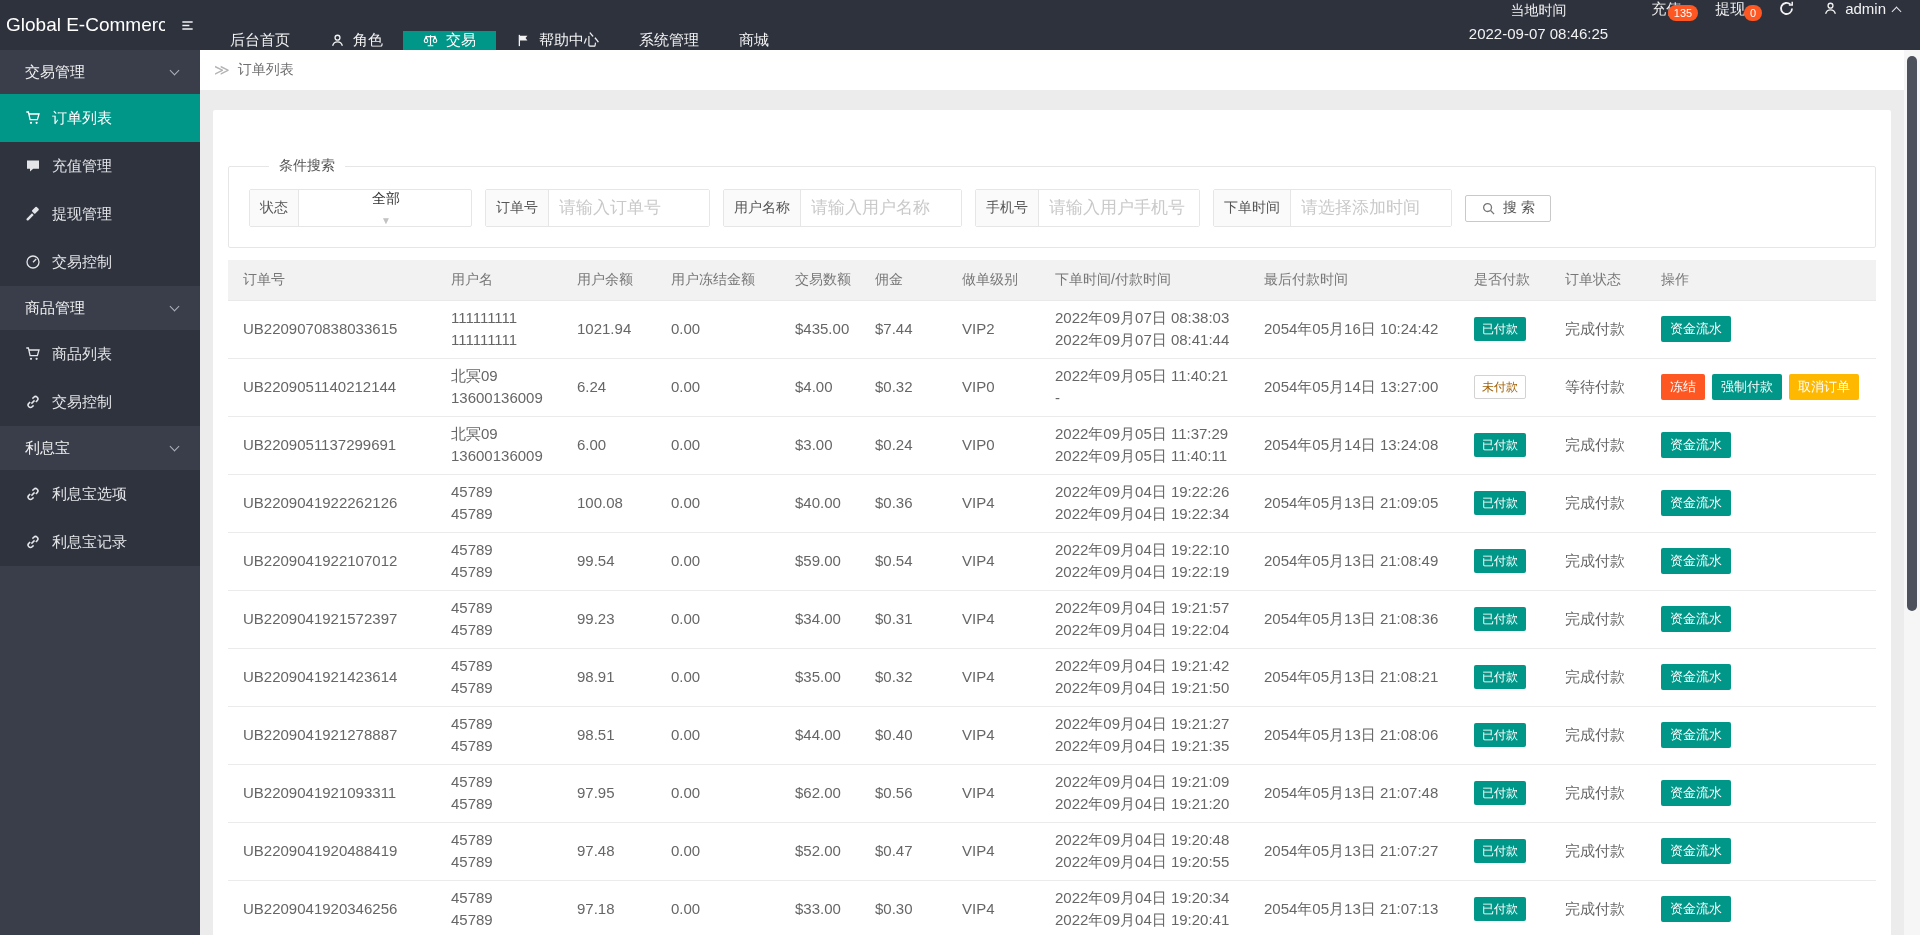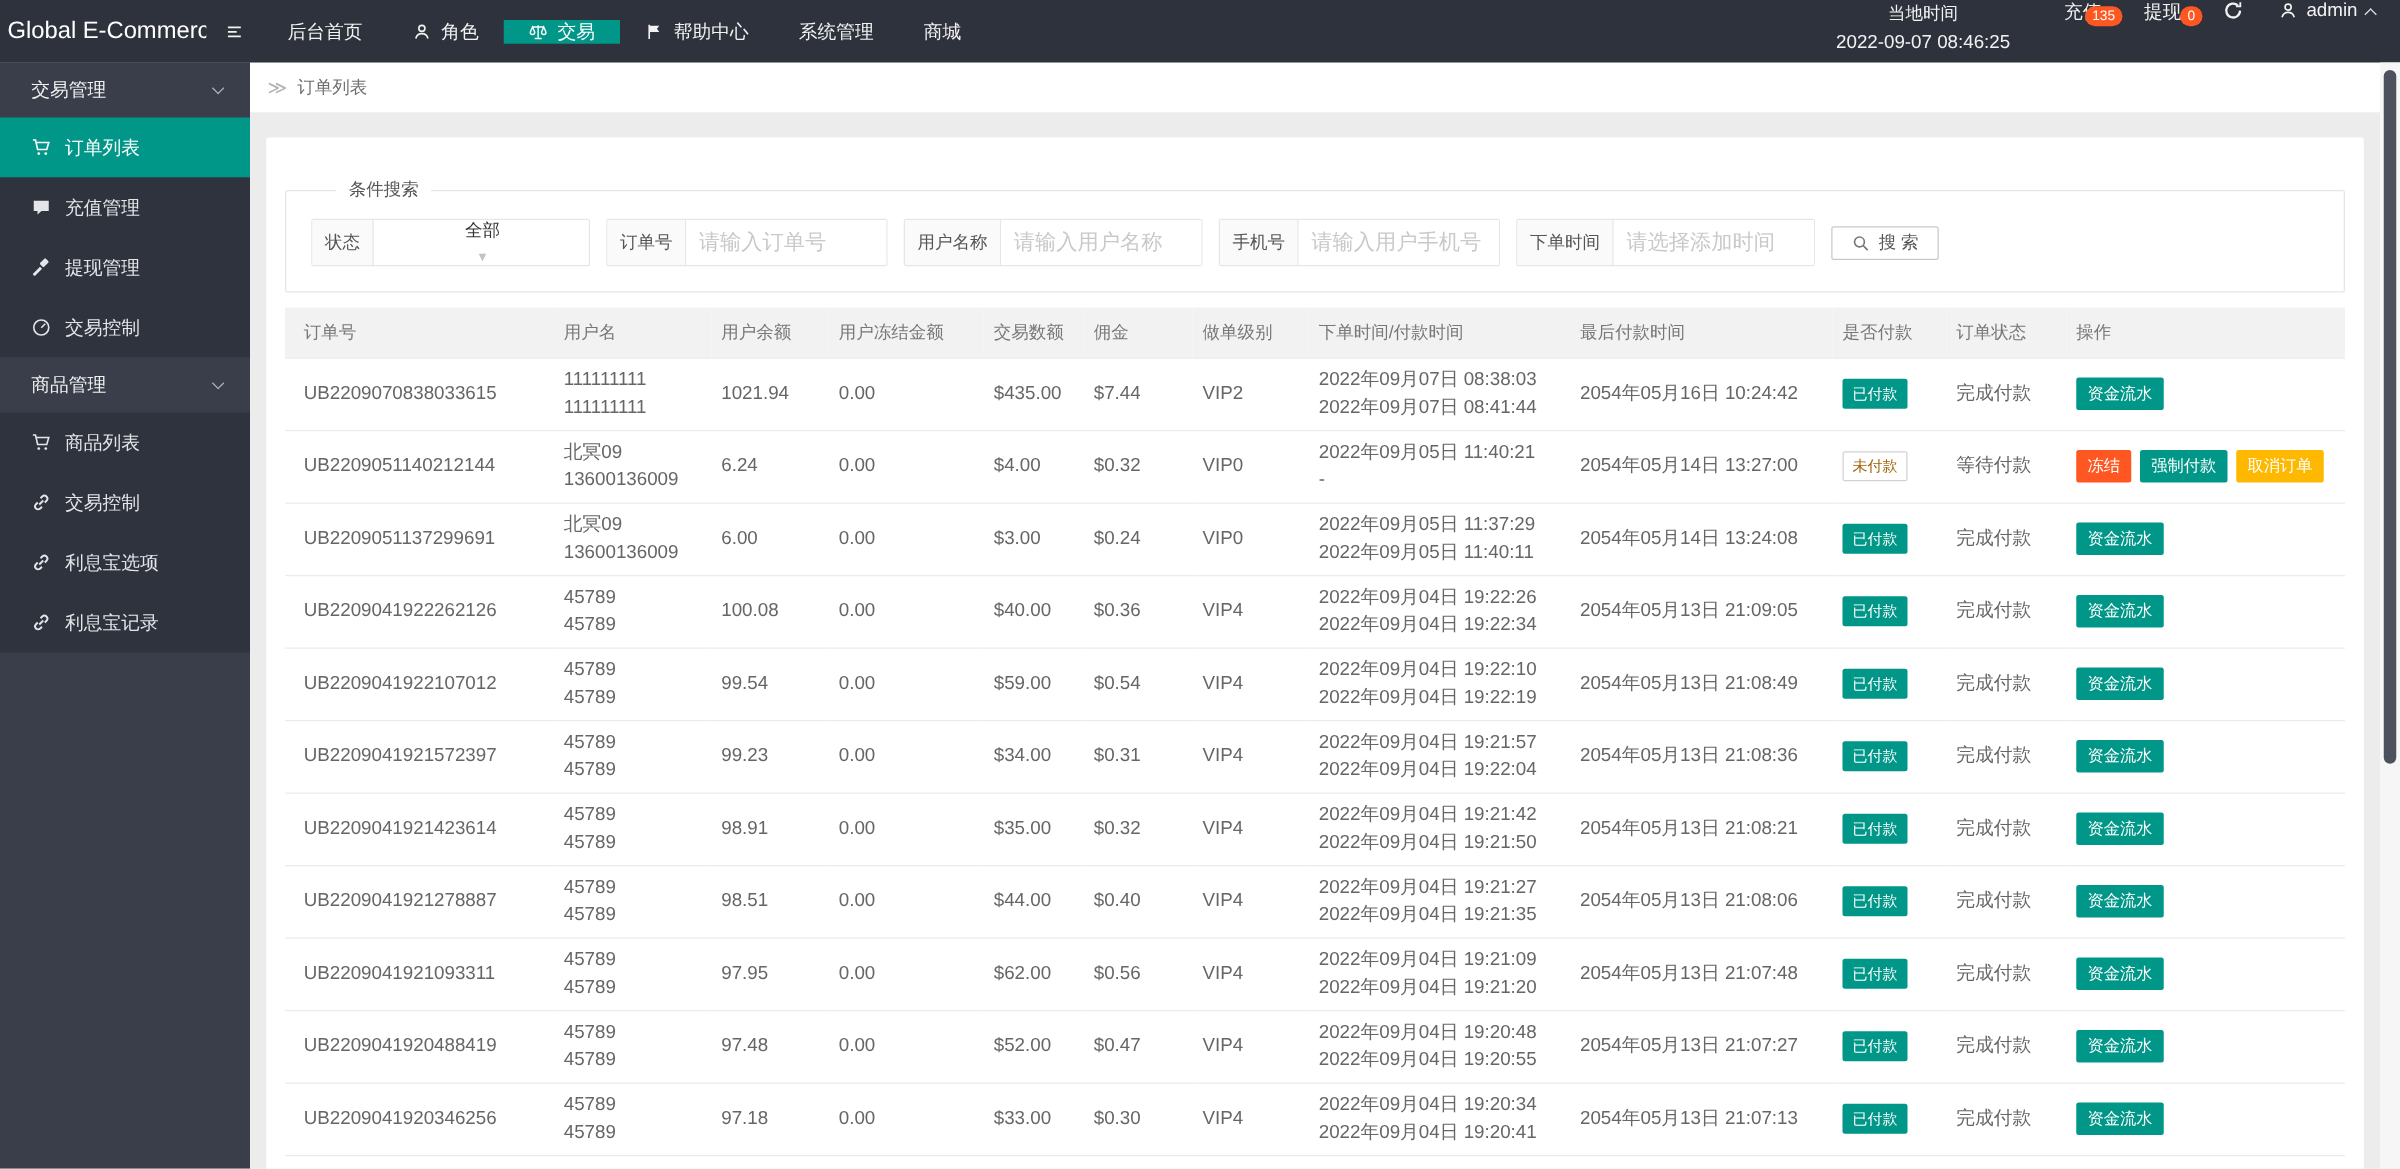--- a/index.html
+++ b/index.html
@@ -37,21 +37,21 @@
   
   .breadcrumb-bar { position:absolute; top:50px; left:200px; right:0; height:40px; background:#fff; display:flex; align-items:center; padding-left:14px; gap:8px; }
   .crumb-icon { color:#b3b3b3; font-size:15px; }
   .crumb-label { color:#6f6f6f; font-size:14px; }
 
   
   .content { position:absolute; top:90px; left:200px; right:0; bottom:0; background:#ececec; }
   .panel { position:absolute; top:20px; left:13px; width:1678px; height:826px; background:#fff; border-radius:2px; padding:0 15px; overflow:hidden; }
 
   
-  fieldset.search-area { margin-top:33px; border:1px solid #e6e6e6; border-radius:2px; padding:14px 20px 20px; }
+  fieldset.search-area { margin-top:47px; border:1px solid #e6e6e6; border-radius:2px; padding:14px 20px 20px; }
   fieldset.search-area legend { margin-left:20px; padding:0 10px; font-size:14px; color:#555; }
   .search-row { display:flex; align-items:center; gap:13px; }
   .fgroup { display:flex; align-items:stretch; height:38px; border:1px solid #e6e6e6; border-radius:2px; background:#fff; }
   .flabel { background:#fafafa; border-right:1px solid #e6e6e6; display:flex; align-items:center; padding:0 10px; font-size:14px; color:#555; white-space:nowrap; }
   .fgroup input { border:0; outline:none; width:160px; padding:0 10px; font-size:17px; color:#333; font-family:inherit; }
   .fgroup input::placeholder { color:#c9c9c9; }
   .select-box { display:flex; align-items:center; justify-content:space-between; width:172px; padding:0 10px 0 12px; font-size:14px; color:#333; cursor:pointer;flex-direction:column; }
   .caret { color:#c2c2c2; font-size:10px; }
   .search-btn { height:27px; display:flex; align-items:center; gap:7px; border:1px solid #c9c9c9; background:#fff; border-radius:2px; padding:0 15px; font-size:14px; color:#555; cursor:pointer; font-family:inherit; }
   .search-btn svg { width:15px; height:15px; color:#777; }
@@ -78,21 +78,21 @@
 
 <header class="navbar">
   <div class="logo">Global E-Commerce...</div>
   <div class="nav-item hamburger">
     <span class="icon">
         <svg viewBox="0 0 16 16" fill="none" stroke="currentColor" stroke-width="1.6">
           <path d="M2.5 4.2h11M2.5 8h7.5M2.5 11.8h11"></path>
         </svg>
       </span>
   </div>
-  <nav style="display:flex;align-items:center;">
+  <nav style="display:flex;align-items:flex-end;">
       <div class="nav-item">
         <span>后台首页</span>
       </div>
       <div class="nav-item">
         <span class="icon">
           <svg viewBox="0 0 16 16" fill="none" stroke="currentColor" stroke-width="1.4">
             <circle cx="8" cy="5" r="2.6"></circle>
             <path d="M2.8 13.6c.8-2.8 2.8-4.1 5.2-4.1s4.4 1.3 5.2 4.1"></path>
           </svg>
         </span>
@@ -217,20 +217,24 @@
       </div>
       <div class="side-item">
         <span class="icon">
           <svg viewBox="0 0 16 16" fill="none" stroke="currentColor" stroke-width="1.5">
             <path d="M6.4 9.6l3.2-3.2"></path>
             <path d="M7.4 4.6l1.4-1.4a2.4 2.4 0 0 1 3.4 3.4l-1.4 1.4"></path>
             <path d="M8.6 11.4l-1.4 1.4a2.4 2.4 0 0 1-3.4-3.4l1.4-1.4"></path>
           </svg>
         </span>
         <span>交易控制</span>
+      </div>
+      <div class="side-section-header">
+        <span>利息宝</span>
+        <span class="chev-down"></span>
       </div>
       <div class="side-item">
         <span class="icon">
           <svg viewBox="0 0 16 16" fill="none" stroke="currentColor" stroke-width="1.5">
             <path d="M6.4 9.6l3.2-3.2"></path>
             <path d="M7.4 4.6l1.4-1.4a2.4 2.4 0 0 1 3.4 3.4l-1.4 1.4"></path>
             <path d="M8.6 11.4l-1.4 1.4a2.4 2.4 0 0 1-3.4-3.4l1.4-1.4"></path>
           </svg>
         </span>
         <span>利息宝选项</span>

